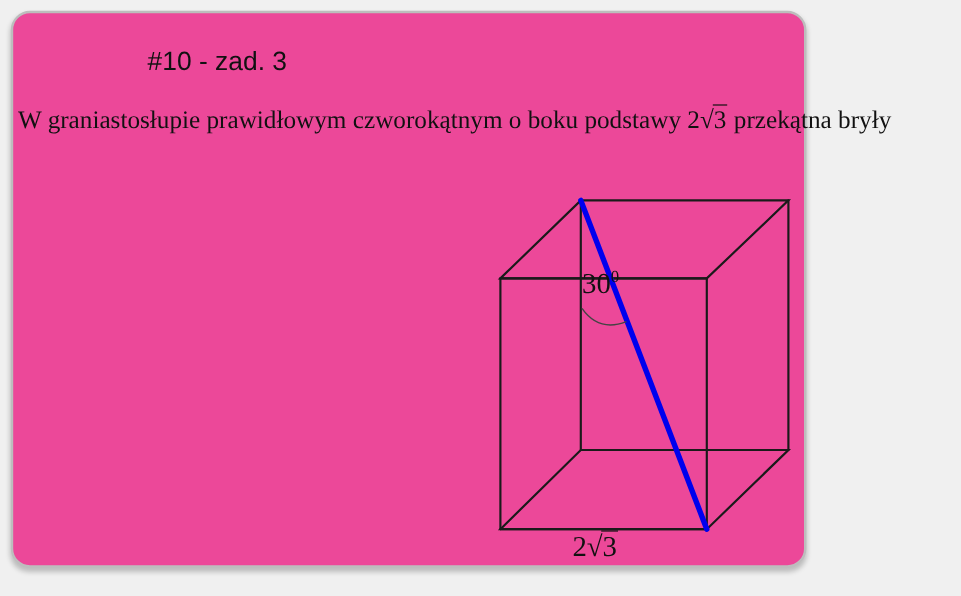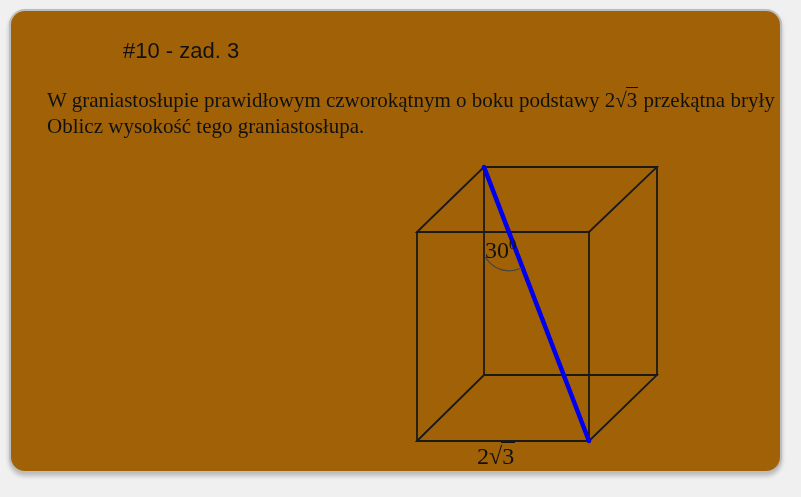--- a/index.html
+++ b/index.html
@@ -6,39 +6,39 @@
   html, body {
     width: 801px; height: 497px;
     overflow: hidden;
     font-family: "Liberation Serif", serif;
   }
   body { background: #f0f0f0; position: relative; }
 
   .card {
     position: absolute;
     left: 9px; top: 9px;
-    width: 773px; height: 464px;
-    background: #a16207;
+    width: 663px; height: 464px;
+    background: #ec4899;
     border: 2px solid #bdbdbd;
     border-radius: 16px;
     box-shadow: 0 3px 4px rgba(0,0,0,0.22);
   }
 
   .title {
     position: absolute;
     left: 112px; top: 27px;
     font-family: "Liberation Sans", sans-serif;
     font-size: 22px;
     color: #111;
     white-space: nowrap;
   }
 
   .problem {
     position: absolute;
-    left: 36px; top: 77px;
+    left: 4px; top: 77px;
     font-size: 21px;
     color: #111;
   }
   .problem .line {
     white-space: nowrap;
     height: 25.5px;
     line-height: 25.5px;
   }
 
   .sqrt { white-space: nowrap; }
@@ -50,21 +50,21 @@
 
   .figure {
     position: absolute;
     left: 390px; top: 143px;
     width: 280px; height: 300px;
   }
   .figure svg { display: block; }
 
   .angle-label {
     position: absolute;
-    left: 474px; top: 226px;
+    left: 474px; top: 213px;
     font-size: 24px;
     color: #111;
     white-space: nowrap;
   }
   .angle-label sup {
     font-size: 14px;
     vertical-align: 9px;
     line-height: 0;
   }
 
@@ -78,21 +78,20 @@
 </style>
 </head>
 <body style="background: rgb(240, 240, 240);">
 
 <div class="card">
 
   <div class="title">#10 - zad. 3</div>
 
   <div class="problem">
     <div class="line"><span>W graniastosłupie prawidłowym czworokątnym o boku podstawy 2</span><span class="sqrt"><span class="radical">√</span><span class="radicand">3</span></span><span> przekątna bryły</span></div>
-    <div class="line">Oblicz wysokość tego graniastosłupa.</div>
   </div>
 
   <div class="figure">
     <svg width="280" height="300" viewBox="0 0 280 300">
 
       <g fill="none" stroke-width="1.8" stroke-linecap="round" stroke="#1a1a1a">
 
         <path d="M 16 78 L 83 13 L 256 13 L 188 78 Z"></path>
 
         <line x1="16" y1="78" x2="16" y2="287"></line>

